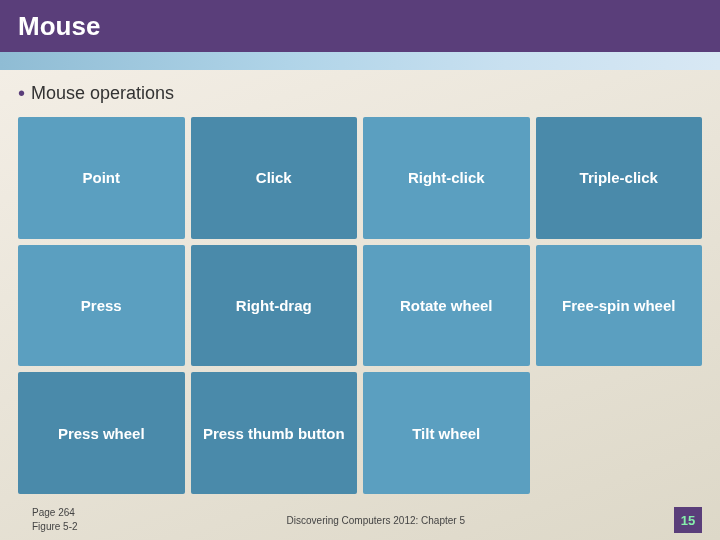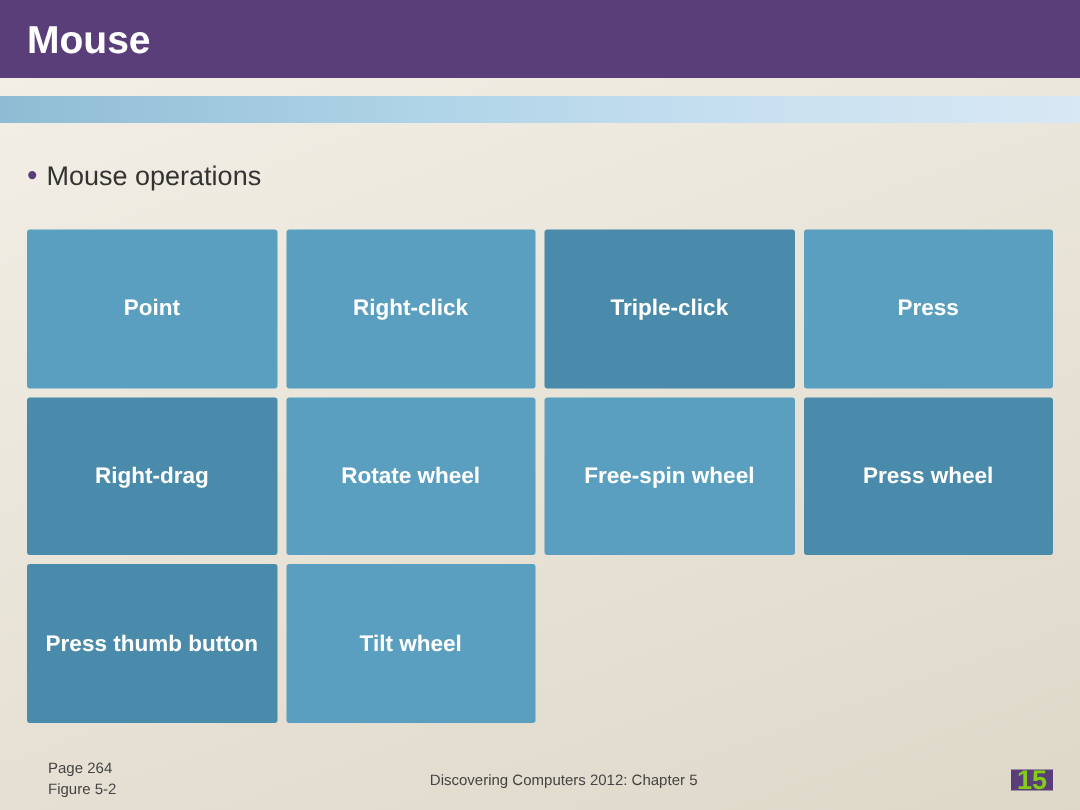--- a/index.html
+++ b/index.html
@@ -1,15 +1,15 @@
 <!DOCTYPE html>
 <html><head>
   <meta charset="utf-8">
   <style>
-    * { margin: 0; padding: 0; box-sizing: border-box; gap: 12px; }
+    * { margin: 0; padding: 0; box-sizing: border-box; }
     body {
       width: 720px;
       height: 540px;
       font-family: Arial, Helvetica, sans-serif;
       background: #e8e0d0;
       overflow: hidden;
     }
 
     .page {
       width: 720px;
@@ -102,25 +102,25 @@
       line-height: 1.4;
     }
 
     .footer-center {
       font-size: 10px;
       color: #444;
     }
 
     .footer-right {
       background: #5a3e7a;
-      color: #84cc16;
-      font-size: 18px;
+      color: #86efac;
+      font-size: 13px;
       font-weight: bold;
       width: 28px;
-      height: 14px;
+      height: 26px;
       display: flex;
       align-items: center;
       justify-content: center;
     }
   </style>
 </head>
 <body>
 
 <div class="page">
 
@@ -132,20 +132,21 @@
 
   <div class="content">
 
     <div class="section-title">
       <span class="bullet">•</span>
       <span>Mouse operations</span>
     </div>
 
     <div class="grid" id="grid-container">
     <div class="cell">Point</div>
+        <div class="cell cell-dark">Click</div>
         <div class="cell">Right-click</div>
         <div class="cell cell-dark">Triple-click</div>
         <div class="cell">Press</div>
         <div class="cell cell-dark">Right-drag</div>
         <div class="cell">Rotate wheel</div>
         <div class="cell">Free-spin wheel</div>
         <div class="cell cell-dark">Press wheel</div>
         <div class="cell cell-dark">Press thumb button</div>
         <div class="cell">Tilt wheel</div>
       </div>

